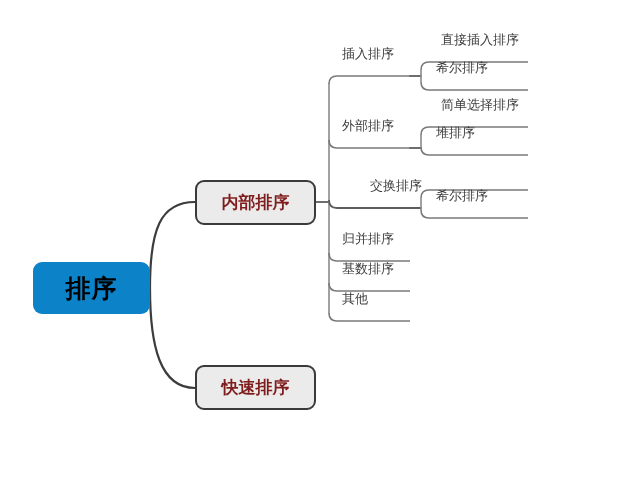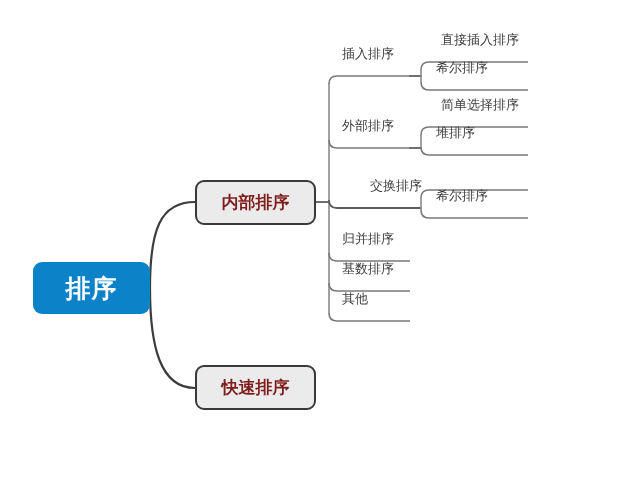--- a/index.html
+++ b/index.html
@@ -27,21 +27,21 @@
   .node {
     position: absolute;
     box-sizing: border-box;
     display: flex;
     align-items: center;
     justify-content: center;
     white-space: nowrap;
   }
   .node-root {
     background: #0c82c8;
-    color: #ffffff;
+    color: #000000;
     border-radius: 9px;
     font-size: 25px;
     font-weight: bold;
     letter-spacing: 1px;
   }
   .node-branch {
     background: #ebebeb;
     color: #7f1d1d;
     border: 2px solid #3a3a3a;
     border-radius: 9px;

